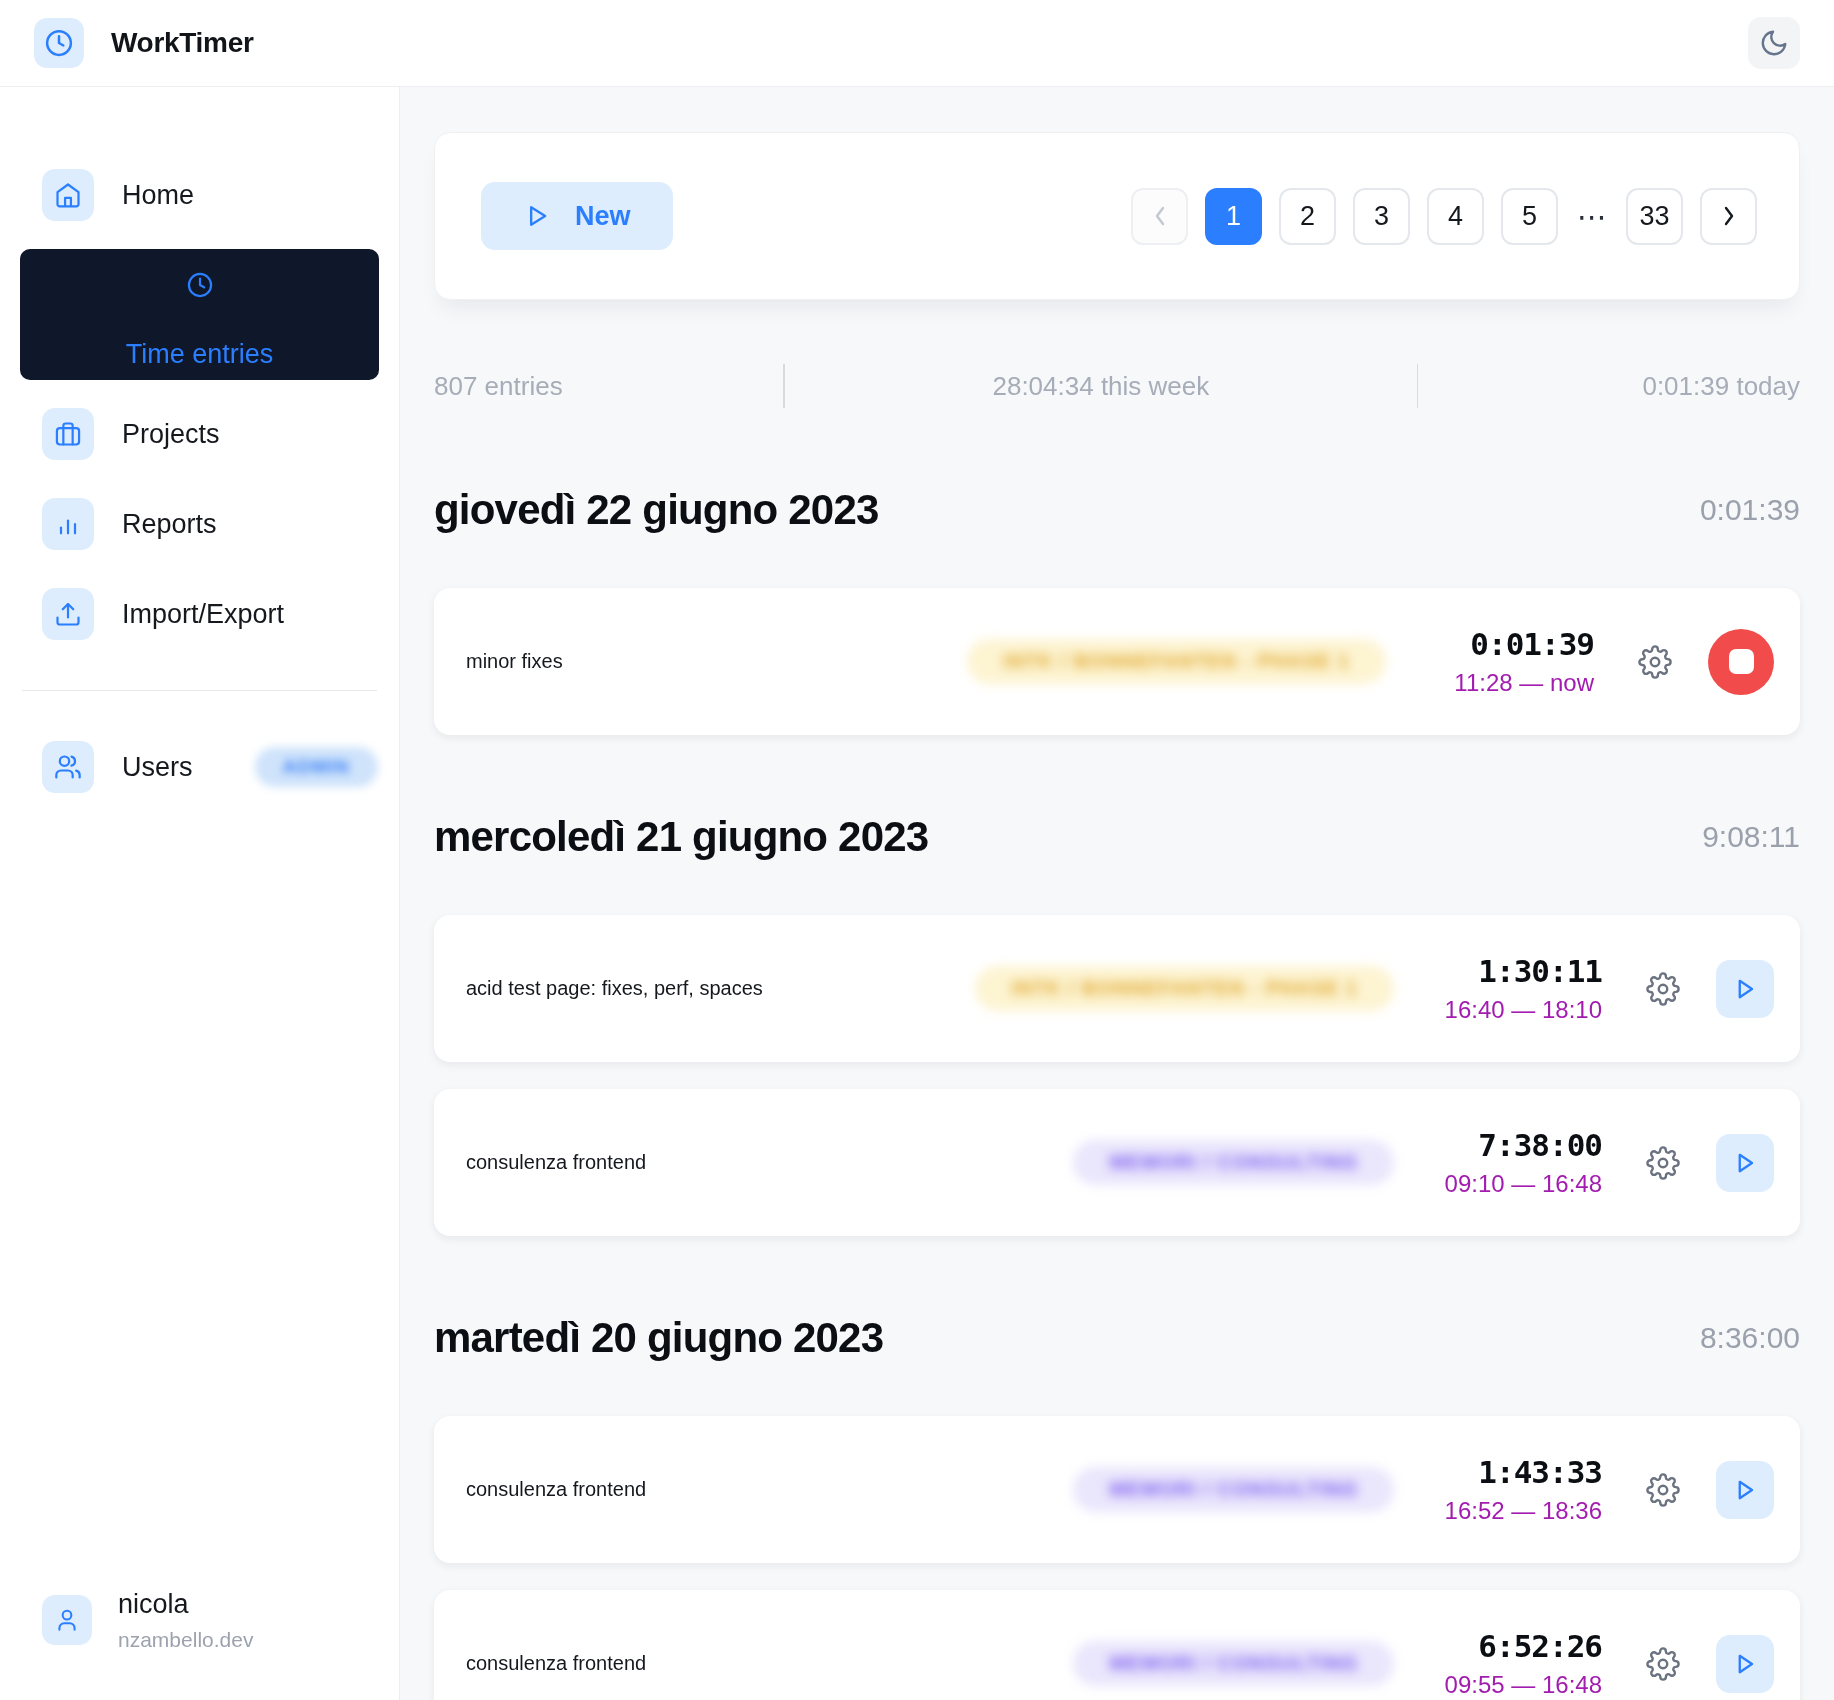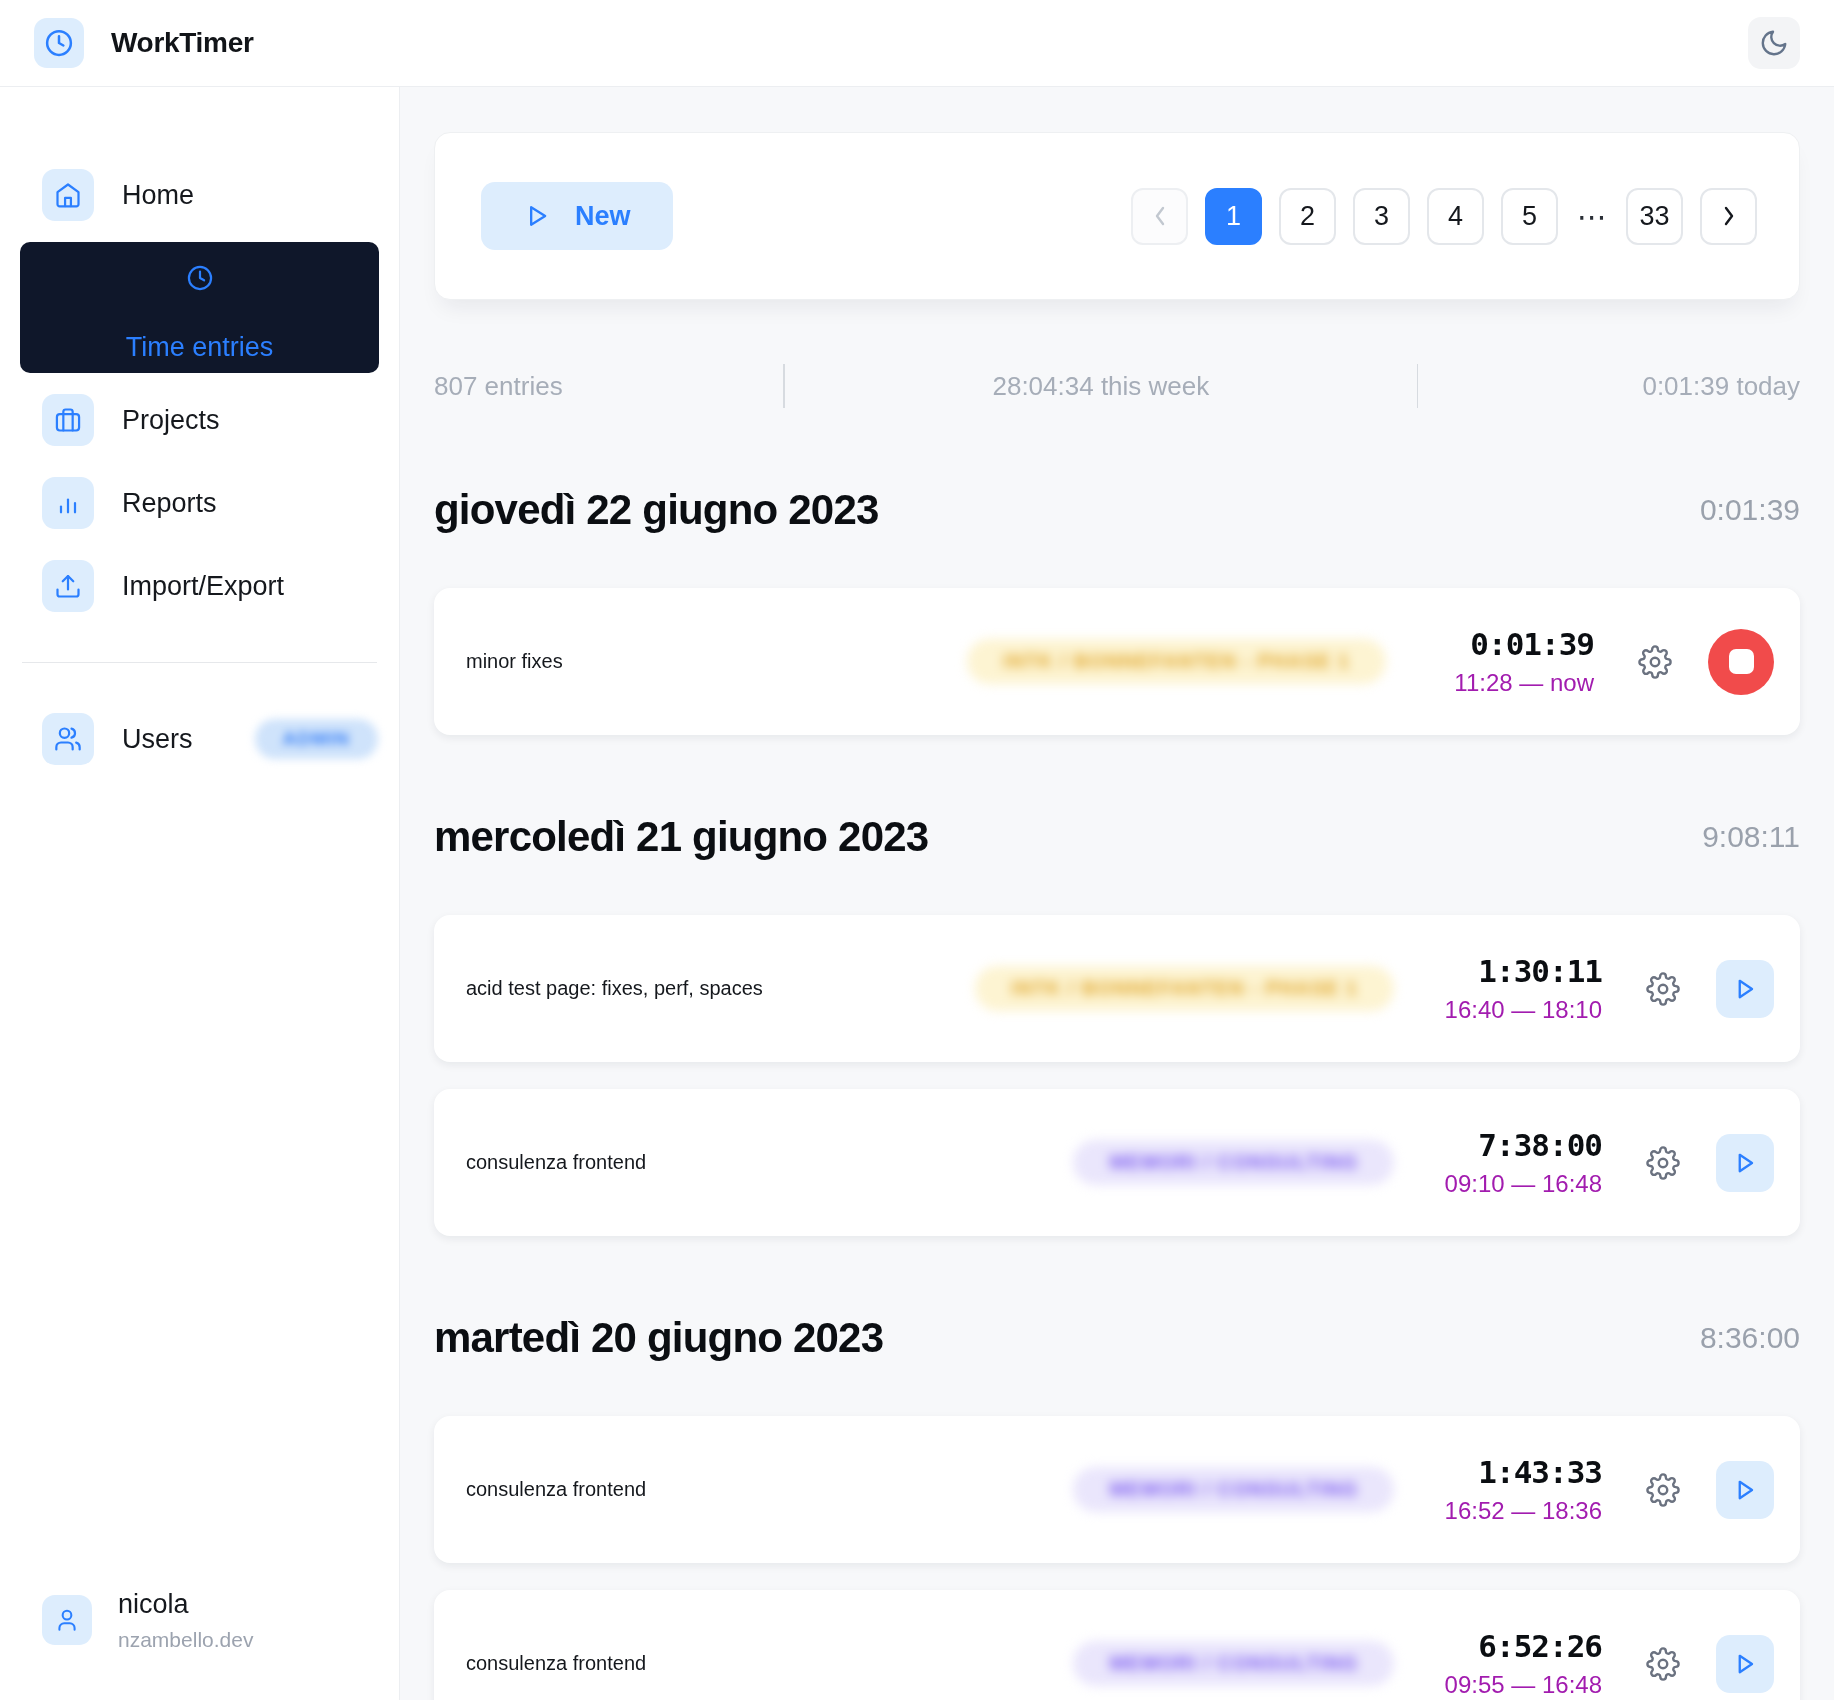--- a/index.html
+++ b/index.html
@@ -22,21 +22,21 @@
     margin-left:auto; width:52px; height:52px; border-radius:13px; background:#f3f4f6;
     border:none; display:flex; align-items:center; justify-content:center;
     color:#64748b; cursor:pointer;
   }
   
   .shell { display:flex; height:1613px; }
   .sidebar {
     width:400px; background:#fff; border-right:1px solid #eceef1;
     padding:72px 20px 48px 20px; display:flex; flex-direction:column;
   }
-  .nav { display:flex; flex-direction:column; gap:11px;justify-content:center; }
+  .nav { display:flex; flex-direction:column; gap:18px;justify-content:center; }
   .nav-item {
     display:flex; align-items:center; gap:28px; padding:10px 22px;
     border-radius:10px; cursor:pointer;
   }
   .nav-item .icon-box {
     width:52px; height:52px; border-radius:13px; background:#ddedfd;
     display:flex; align-items:center; justify-content:center; color:#2b7fff; flex:none;
   }
   .nav-label { font-size:27px; color:#15181d; }
   .nav-item.active { background:#0f172a;flex-direction:column; }

